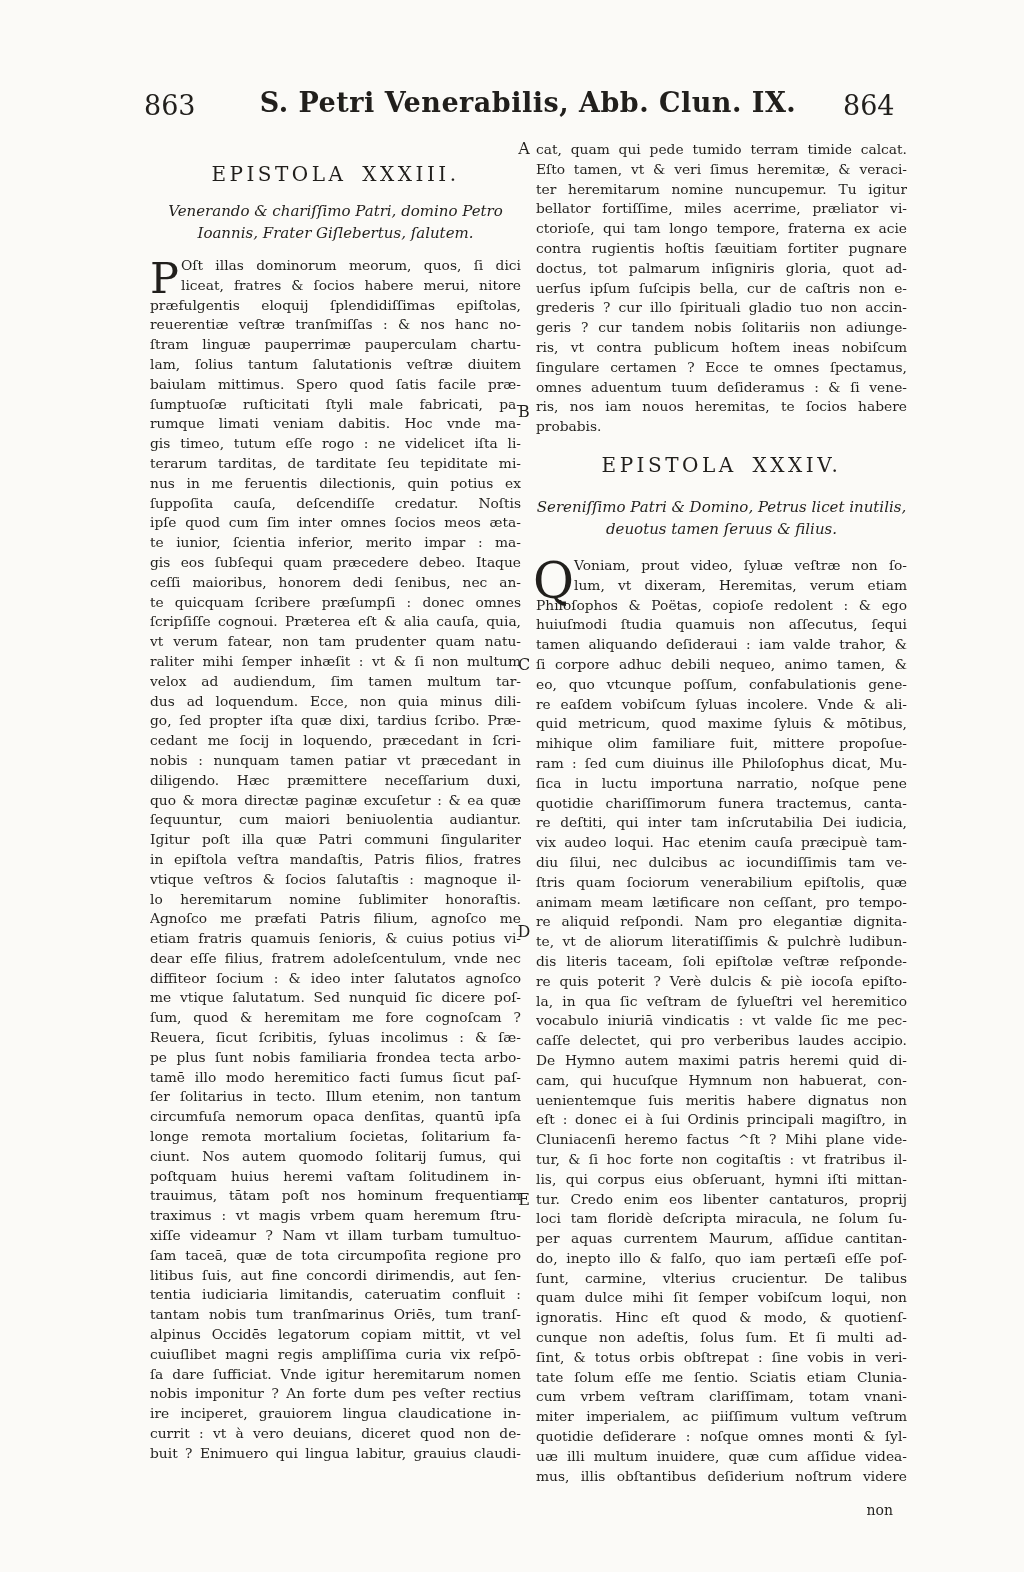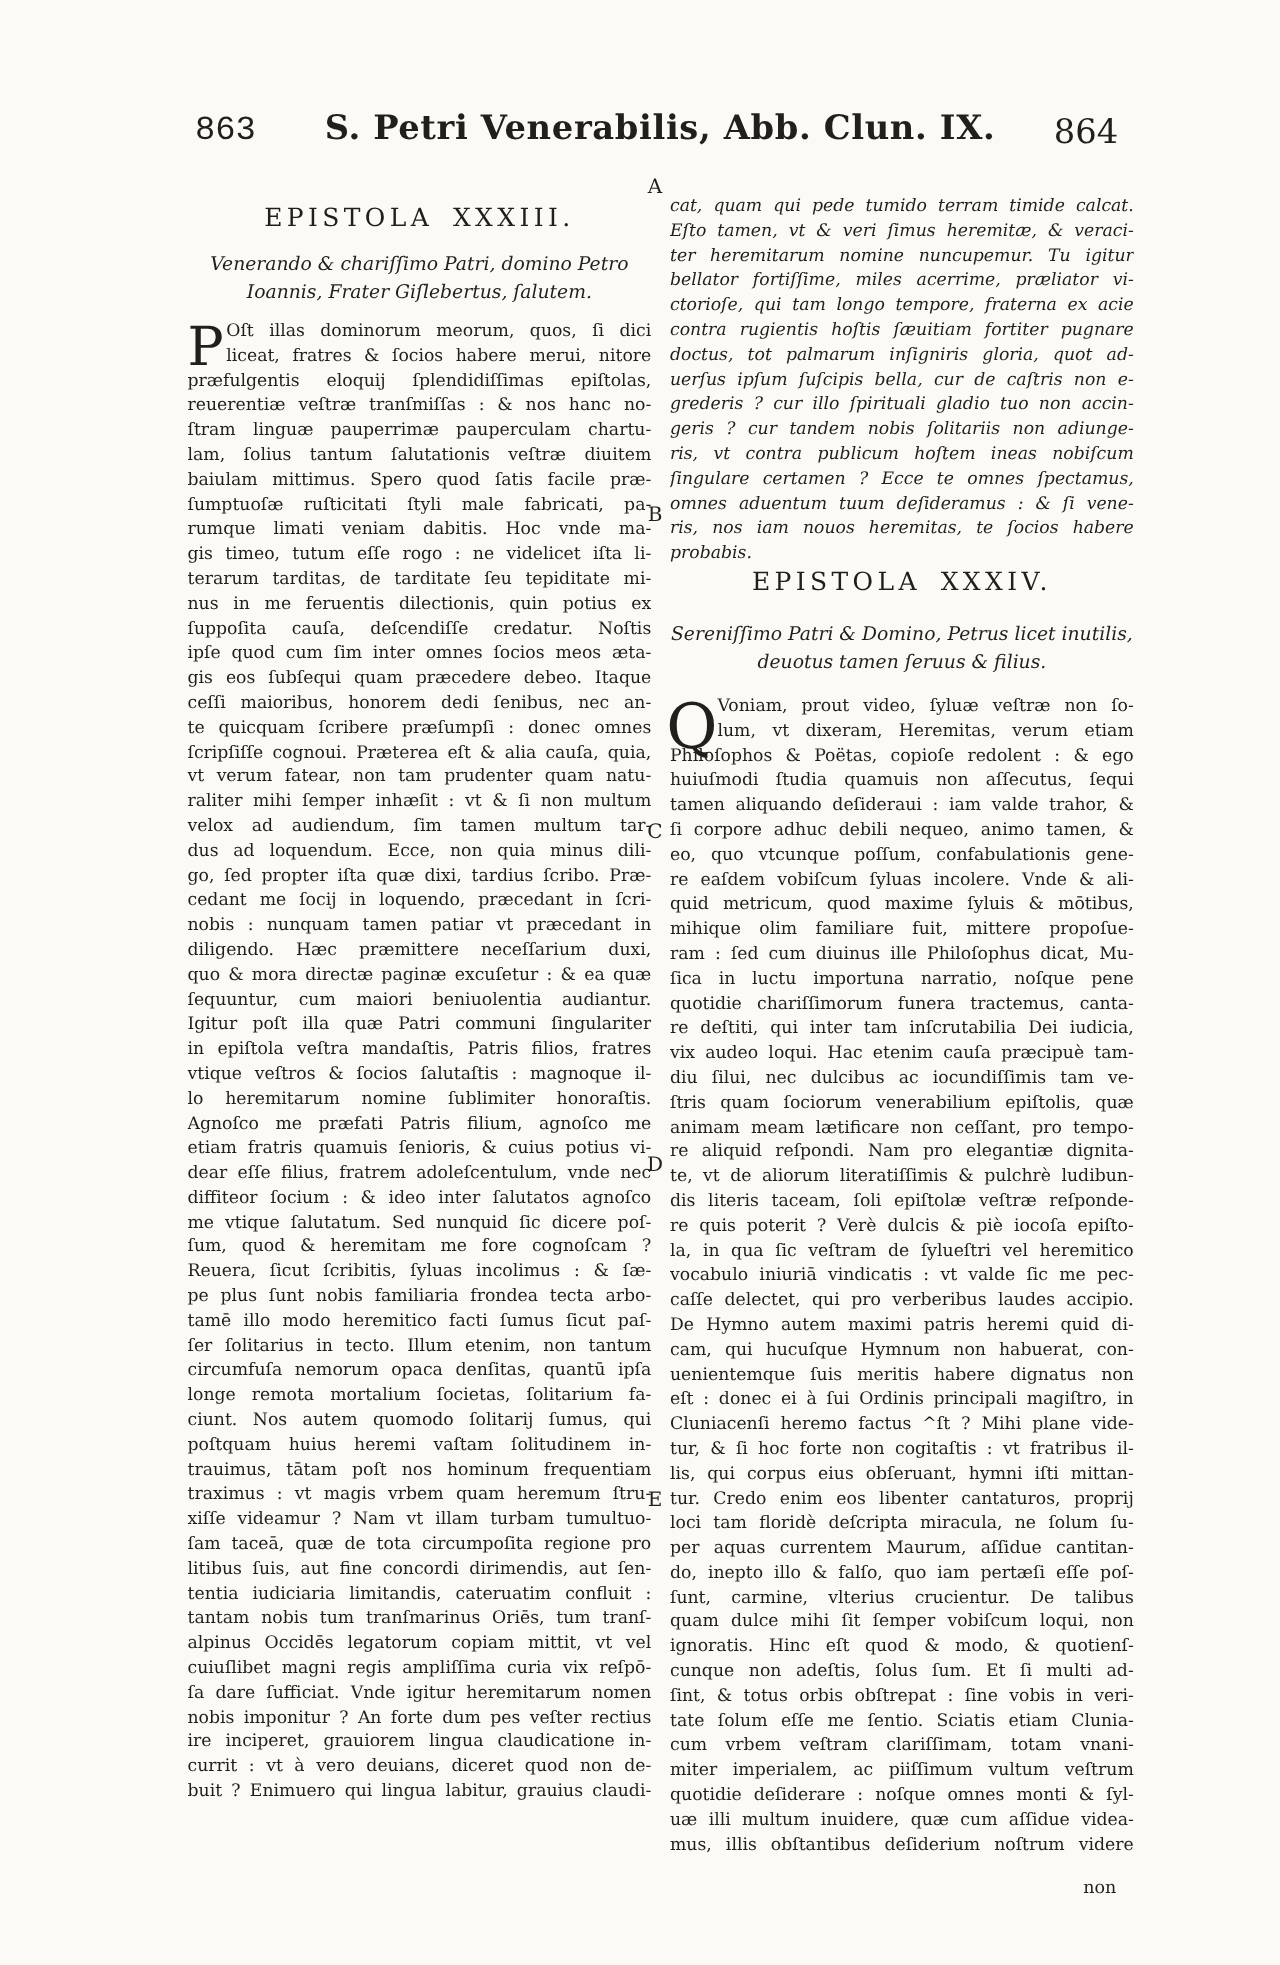--- a/index.html
+++ b/index.html
@@ -4,41 +4,41 @@
 <style>
   html,body { margin:0; padding:0; }
   body { background:#e8e6e1; }
   .page {
     position:relative; width:1024px; height:1572px; overflow:hidden;
     background:#fbfaf7; color:#211f1c;
     font-family:"DejaVu Serif", serif;
   }
   
   .folio { position:absolute; top:90px; font-size:27px; }
-  .folio-left { left:156px;font-family:Liberation Mono, monospace; }
+  .folio-left { left:144px; }
   .folio-right { left:843px; }
   .running-title { position:absolute; left:150px; top:87px; width:756px;
     text-align:center; font-size:27px; letter-spacing:0.5px;font-weight:bold; }
   
   .col { position:absolute; top:0; width:371px; }
   .col-left  { left:150px; }
   .col-right { left:536px; }
   .epistola-heading { position:absolute; width:100%; text-align:center;
     font-size:20px; letter-spacing:3.5px; word-spacing:6px; }
   .col-left  .epistola-heading { top:162px; }
   .col-right .epistola-heading { top:453px; }
   .dedication { position:absolute; width:100%; text-align:center;
     font-style:italic; font-size:15px; }
   .col-left  .dedication { top:200px; }
   .col-right .dedication { top:496px; }
   .dline { line-height:22px; height:22px; overflow:hidden; }
   
   .paragraph { position:absolute; width:100%; }
   .col-left  .para-main { top:256px; }
-  .col-right .para-cont { top:156px;font-style:italic; }
+  .col-right .para-cont { top:140px; }
   .col-right .para-main { top:556px; }
   .tline { font-size:13.8px; line-height:19.8px; height:19.8px; overflow:hidden;
     text-align:justify; text-align-last:justify; }
   .para-cont div.tline:last-child { text-align-last:left; }
   
   .para-p div.tline:nth-of-type(1), .para-p div.tline:nth-of-type(2) { padding-left:31px; }
   .para-q div.tline:nth-of-type(1), .para-q div.tline:nth-of-type(2) { padding-left:38px; }
   .dropcap { position:absolute; left:0; line-height:1; font-weight:normal; }
   .dropcap-p { top:1px; font-size:43px; }
   .dropcap-q { top:0px; left:-3px; font-size:50px; }
@@ -75,20 +75,21 @@
         <div class="tline">ſtram linguæ pauperrimæ pauperculam chartu-</div>
         <div class="tline">lam, ſolius tantum ſalutationis veſtræ diuitem</div>
         <div class="tline">baiulam mittimus. Spero quod ſatis facile præ-</div>
         <div class="tline">ſumptuoſæ ruſticitati ſtyli male fabricati, pa-</div>
         <div class="tline">rumque limati veniam dabitis. Hoc vnde ma-</div>
         <div class="tline">gis timeo, tutum eſſe rogo : ne videlicet iſta li-</div>
         <div class="tline">terarum tarditas, de tarditate ſeu tepiditate mi-</div>
         <div class="tline">nus in me feruentis dilectionis, quin potius ex</div>
         <div class="tline">ſuppoſita cauſa, deſcendiſſe credatur. Noſtis</div>
         <div class="tline">ipſe quod cum ſim inter omnes ſocios meos æta-</div>
+        <div class="tline">te iunior, ſcientia inferior, merito impar : ma-</div>
         <div class="tline">gis eos ſubſequi quam præcedere debeo. Itaque</div>
         <div class="tline">ceſſi maioribus, honorem dedi ſenibus, nec an-</div>
         <div class="tline">te quicquam ſcribere præſumpſi : donec omnes</div>
         <div class="tline">ſcripſiſſe cognoui. Præterea eſt &amp; alia cauſa, quia,</div>
         <div class="tline">vt verum fatear, non tam prudenter quam natu-</div>
         <div class="tline">raliter mihi ſemper inhæſit : vt &amp; ſi non multum</div>
         <div class="tline">velox ad audiendum, ſim tamen multum tar-</div>
         <div class="tline">dus ad loquendum. Ecce, non quia minus dili-</div>
         <div class="tline">go, ſed propter iſta quæ dixi, tardius ſcribo. Præ-</div>
         <div class="tline">cedant me ſocij in loquendo, præcedant in ſcri-</div>

